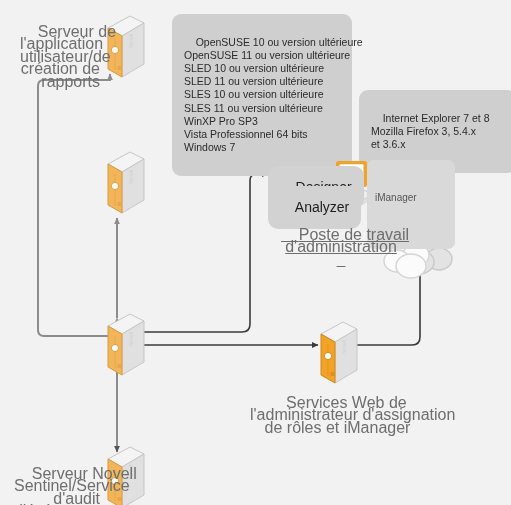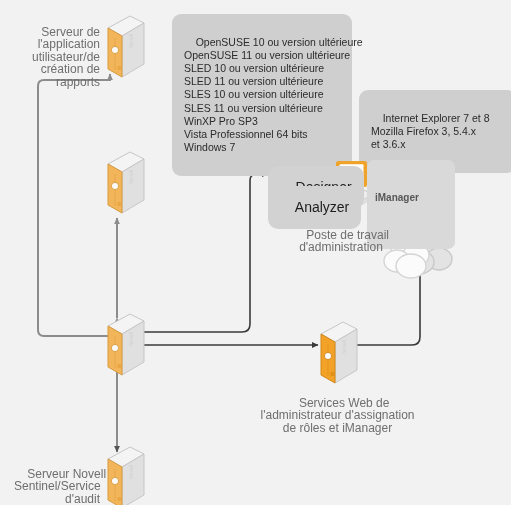--- a/index.html
+++ b/index.html
@@ -10,21 +10,21 @@
     color:#6b6b6b;
     overflow:hidden;
     position:relative;
   }
   #stage{position:absolute;left:0;top:0;width:511px;height:505px;}
   .layer{position:absolute;left:0;top:0;width:511px;height:505px;}
   svg.layer{pointer-events:none;}
 
   .lbl{
     position:absolute;
-    font-size:12px;
+    font-size:16px;
     line-height:12.6px;
     color:#6e6e6e;
     white-space:pre;
   }
   .lbl.r{text-align:right;}
   .lbl.c{text-align:center;}
 
   
   .callout{
     position:absolute;
@@ -41,21 +41,21 @@
   .panel{
     position:absolute;
     background:#d9d9d9;
     border-radius:7px;
     color:#575757;
     font-size:10px;
     line-height:12.4px;
     padding:7px 8px 8px 8px;
     white-space:pre;
   }
-  .panel .hd{margin-bottom:12px;font-weight:bold;}
+  .panel .hd{margin-bottom:12px;}
 
   
   .pill{
     position:absolute;
     background:#d2d2d2;
     border-radius:10px;
     color:#1d1d1d;
     font-size:14px;
     line-height:11px;
     padding:5px 12px;
@@ -199,21 +199,21 @@
     <span>Designer</span>
   </div>
   <div class="pill" style="left:268px;top:186px;">
     <span>Analyzer</span>
   </div>
 
   <div class="panel" style="left:367px;top:160px;width:72px;">
     <div class="hd">iManager</div>
   </div>
 
-  <div class="lbl c" style="left:281px;top:216px;width:120px;">
+  <div class="lbl c" style="left:281px;top:216px;width:120px;text-decoration:underline;">
     <span>Poste de travail
 d'administration</span>
   </div>
 
   <div class="lbl r" style="left:20px;top:13px;width:80px;">
     <span>Serveur de
 l'application
 utilisateur/de
 création de
 rapports</span>

